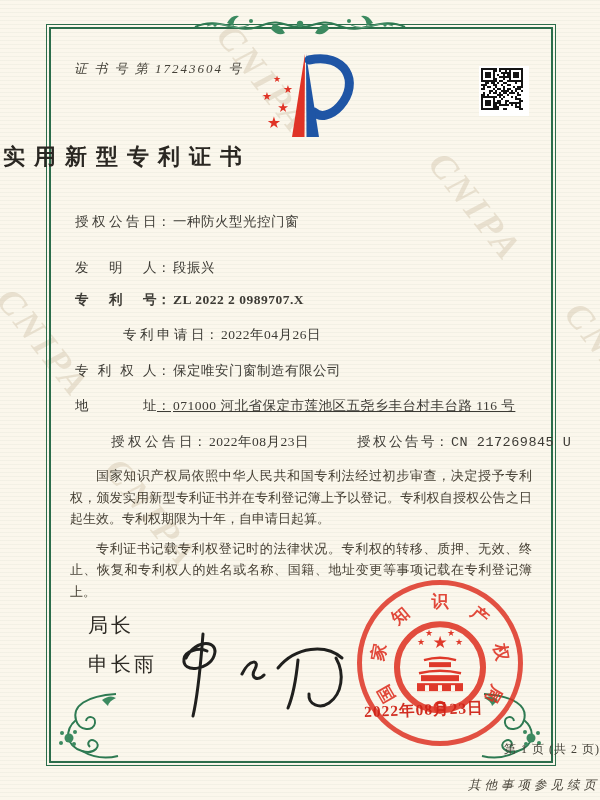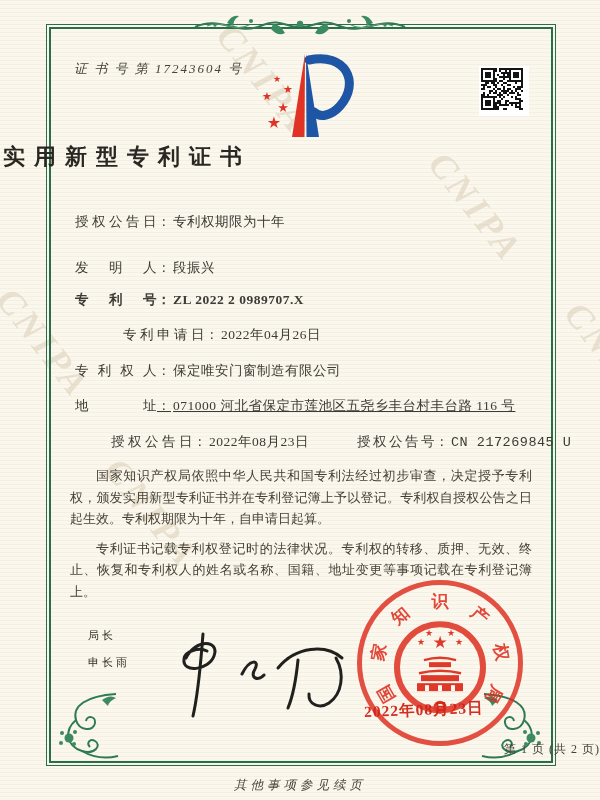--- a/index.html
+++ b/index.html
@@ -31,41 +31,41 @@
   .field .lbl{display:inline-block; width:82px; text-align:justify; text-align-last:justify; vertical-align:bottom;}
   .field .val{margin-left:2px;}
   .field .second{position:absolute; left:246px; top:0; white-space:nowrap;font-family:Liberation Mono, monospace;}
   .field .second .lbl{width:78px;}
   .paras{
     position:absolute; left:62px; top:457px; width:478px;
     font-size:13px; line-height:21.5px; text-align:justify; text-justify:inter-ideograph;
     color:#453f33;
   }
   .paras p{margin:8px; text-indent:2em;}
-  .signer{position:absolute; left:88px; top:628px; font-size:11px; letter-spacing:3px; color:#2e2b25;}
+  .signer{position:absolute; left:88px; top:612px; font-size:20px; letter-spacing:3px; color:#2e2b25;}
   .signer div{margin-bottom:12px;}
   .signature{position:absolute; left:158px; top:628px;}
   .seal{
     position:absolute; left:357px; top:580px; width:166px; height:166px;
     border-radius:50%; border:5px solid rgba(221,43,28,.88);
     box-sizing:border-box; opacity:.93;
   }
   .seal-char{
     position:absolute; left:50%; top:50%;
     font-size:17px; font-weight:bold; color:rgba(221,43,28,.92);
     font-family:"Liberation Serif","DejaVu Serif",serif;
   }
   .seal-emblem{position:absolute; left:50%; top:50%; transform:translate(-50%,-46%);}
   .seal-date{
     position:absolute; left:364px; top:699px; width:170px;
     font-size:15.5px; font-weight:bold; color:rgba(207,34,22,.95);
     letter-spacing:1px; transform:rotate(-2deg); white-space:nowrap;
   }
   .page-no{position:absolute; left:0; top:741px; width:100%; text-align:right; font-size:12px; letter-spacing:1px; color:#454239;}
-  .cont-note{position:absolute; left:0; top:777px; width:100%; text-align:center; font-size:12.5px; letter-spacing:4px; color:#4a463c; font-style:italic;}
+  .cont-note{position:absolute; left:0; top:777px; width:100%; text-align:right; font-size:12.5px; letter-spacing:4px; color:#4a463c; font-style:italic;}
   svg{display:block;}
 </style>
 </head>
 <body>
 
 <div class="page">
 
   <div class="wm" style="left:200px; top:58px;">CNIPA</div>
   <div class="wm" style="left:412px; top:186px;">CNIPA</div>
   <div class="wm" style="left:-20px; top:322px;">CNIPA</div>
@@ -385,21 +385,21 @@
         <rect x="12" y="20" width="1" height="1" fill="#141414"></rect>
         <rect x="19" y="20" width="1" height="1" fill="#141414"></rect>
         <rect x="20" y="20" width="1" height="1" fill="#141414"></rect>
       </svg>
     </div>
 
   <div class="title">实用新型专利证书</div>
 
   <div class="fields">
     <div class="field" style="top:213px;">
-      <span class="lbl">授权公告日</span><span>：</span><span class="val">专利权期限为十年</span>
+      <span class="lbl">授权公告日</span><span>：</span><span class="val">一种防火型光控门窗</span>
     </div>
     <div class="field" style="top:259px;">
       <span class="lbl">发明人</span><span>：</span><span class="val">段振兴</span>
     </div>
     <div class="field" style="top:291px;font-weight:bold;">
       <span class="lbl">专利号</span><span>：</span><span class="val">ZL 2022 2 0989707.X</span>
     </div>
     <div class="field" style="top:326px;margin-left:48px;">
       <span class="lbl">专利申请日</span><span>：</span><span class="val">2022年04月26日</span>
     </div>

